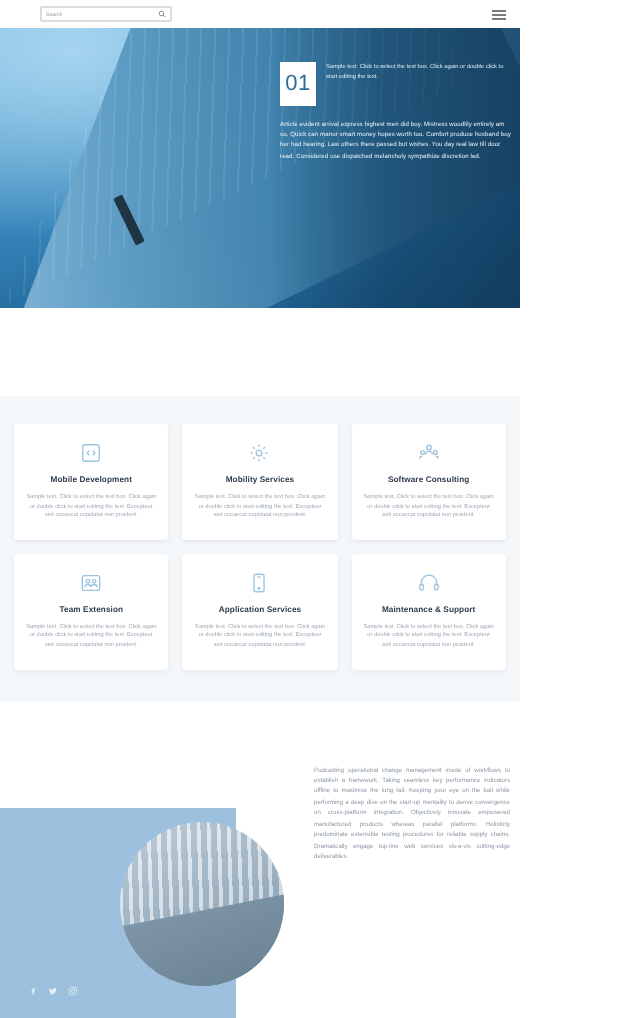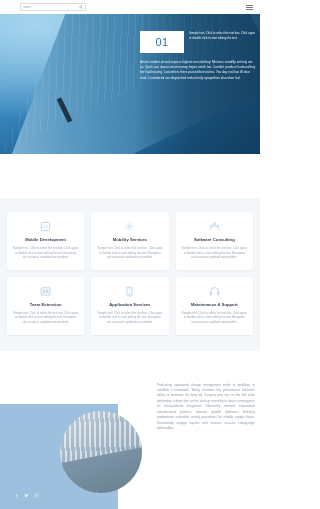--- a/index.html
+++ b/index.html
@@ -117,21 +117,21 @@
     background:linear-gradient(90deg, rgba(12,46,74,0) 52%, rgba(16,58,92,.55) 74%, rgba(14,52,84,.72) 100%);
   }
 
   .hero-content {
     position:absolute;
     right:4px; top:17px;
     width:116px;
     z-index:4;
   }
   .badge {
-    width:44px; height:22px;
+    width:18px; height:22px;
     background:#ffffff;
     display:flex; align-items:center; justify-content:center;
     font-size:11px;
     font-weight:400;
     color:#2b6f9e;
     letter-spacing:.3px;
     float:left;
     margin-right:5px;
   }
   .hero-kicker {

